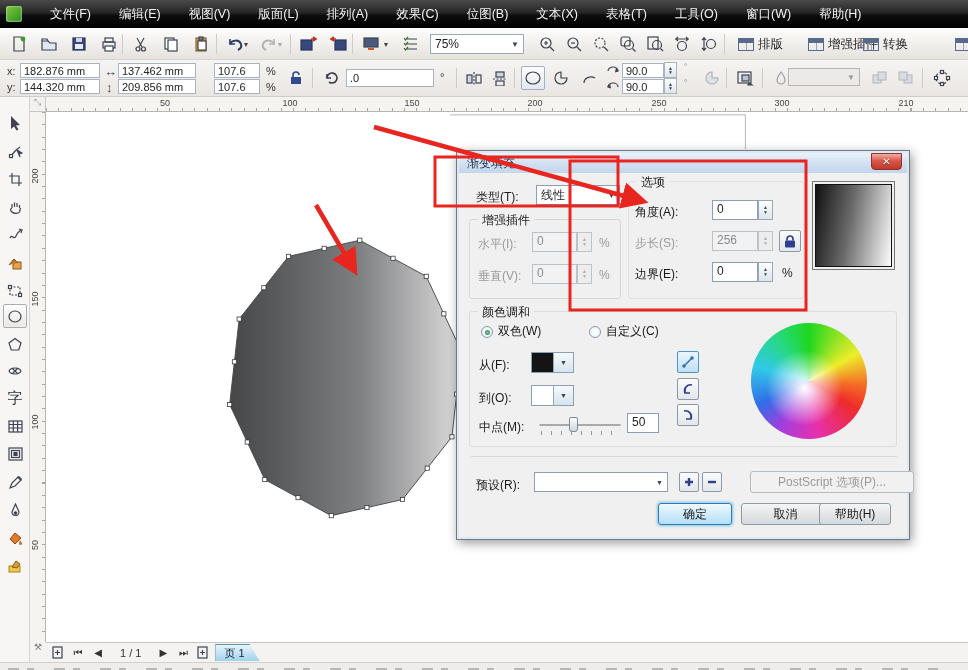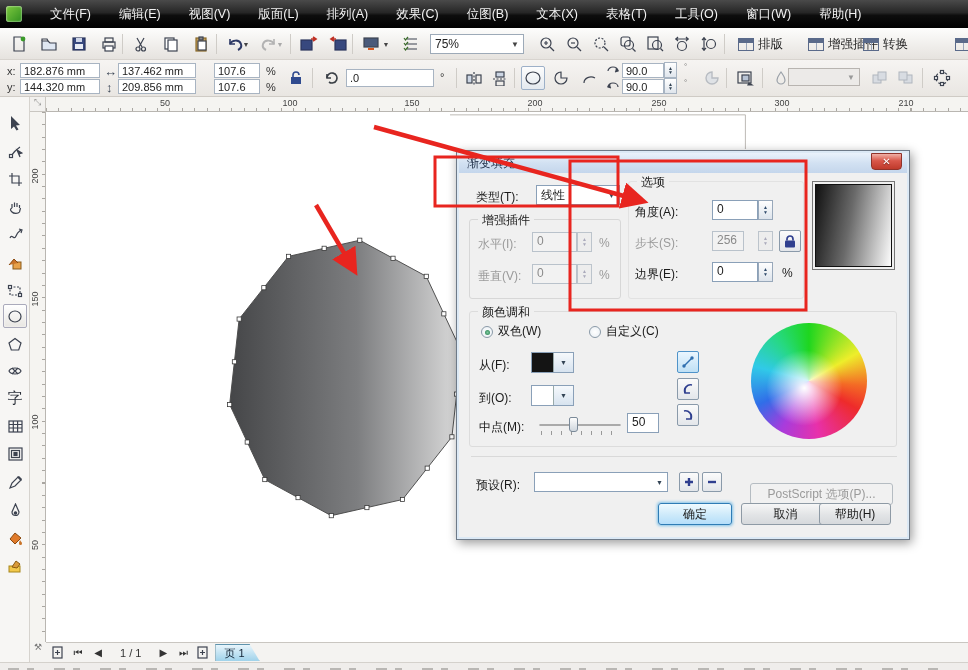--- a/index.html
+++ b/index.html
@@ -607,21 +607,21 @@
     <div class="dgroup" style="left:171px;top:30px;width:176px;height:118px;border-color:#e2e2e2">
       <span class="glab">选项</span>
     </div>
     <span class="dlabel" style="left:178px;top:53px">角度(A):</span>
     <div class="dinput" style="left:255px;top:49px;width:46px">0</div>
     <div class="dspin" style="left:301px;top:49px">
         <span>▲</span>
         <span>▼</span>
       </div>
     <span class="dlabel dis" style="left:178px;top:84px">步长(S):</span>
-    <div class="dinput dis" style="left:255px;top:80px;width:32px">256</div>
+    <div class="dinput dis" style="left:255px;top:80px;width:46px">256</div>
     <div class="dspin dis" style="left:301px;top:80px">
         <span>▲</span>
         <span>▼</span>
       </div>
     <div class="sidebtn" style="left:322px;top:79px">
       <svg width="12" height="13">
           <rect x="1" y="5.5" width="10" height="7" rx="1" fill="#2f3f8f"></rect>
           <path d="M3 5.5V4a3 3 0 0 1 6 0v1.5" fill="none" stroke="#2f3f8f" stroke-width="1.7"></path>
         </svg>
     </div>
@@ -691,21 +691,21 @@
     <div class="sidebtn" style="left:222px;top:321px;width:20px;height:20px">
       <svg width="10" height="10">
           <path d="M5 1v8M1 5h8" stroke="#2f3f8f" stroke-width="2.4"></path>
         </svg>
     </div>
     <div class="sidebtn" style="left:245px;top:321px;width:20px;height:20px">
       <svg width="10" height="10">
           <path d="M1 5h8" stroke="#2f3f8f" stroke-width="2.4"></path>
         </svg>
     </div>
-    <div class="dbtn dis" style="left:293px;top:332px;width:143px">PostScript 选项(P)...</div>
+    <div class="dbtn dis" style="left:293px;top:320px;width:164px">PostScript 选项(P)...</div>
 
     <div class="dbtn def" style="left:201px;top:352px;width:74px">确定</div>
     <div class="dbtn" style="left:284px;top:352px;width:89px">取消</div>
     <div class="dbtn" style="left:362px;top:352px;width:72px">帮助(H)</div>
   </div>
 
   <div id="bl-corner" class="abs">⚒</div>
   <div id="navigator" class="abs">
     <span class="navico">
         <svg class="mini" width="13" height="13">

